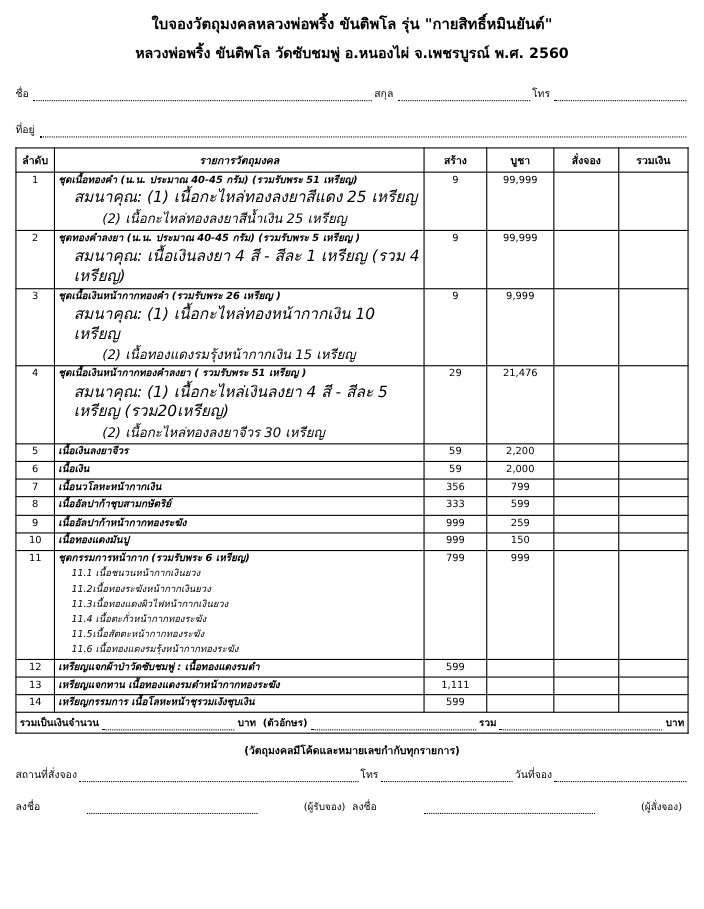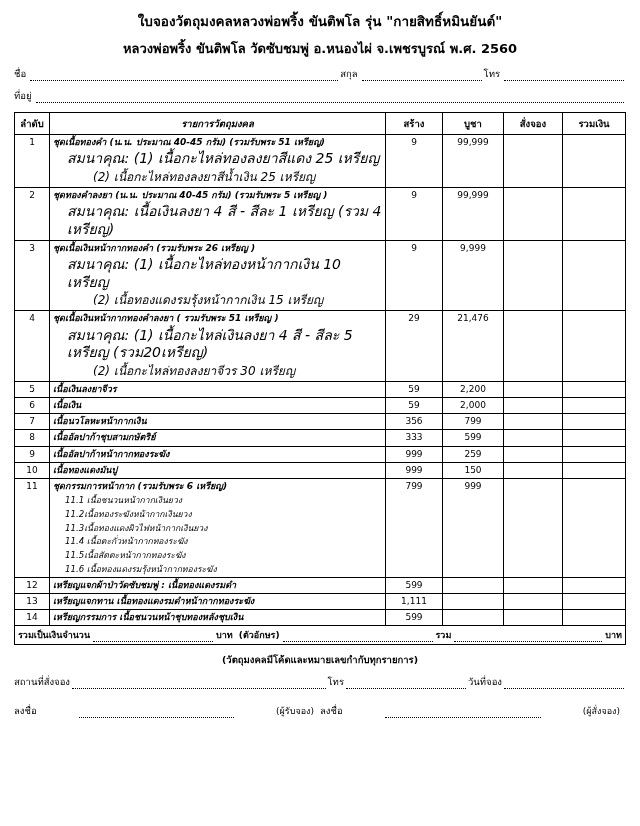--- a/index.html
+++ b/index.html
@@ -29,21 +29,21 @@
     letter-spacing: 0px;
     margin-top: 2px;
   }
   .title-2 {
     text-align: center;
     font-weight: bold;
     font-size: 13px;
     margin-top: 6px;
   }
   .field-line {
-    margin-top: 7px;
+    margin-top: 18px;
     font-size: 9.5px;
     display: flex;
     align-items: flex-end;
     white-space: nowrap;
     text-align: center;
   }
   .field-line .lbl {
     flex: 0 0 auto;
     padding-right: 2px;
   }
@@ -302,21 +302,21 @@
         <tr>
           <td class="c-no num">13</td>
           <td class="c-desc rowline"><span class="bold">เหรียญแจกทาน เนื้อทองแดงรมดำหน้ากากทองระฆัง</span></td>
           <td class="c-made num">1,111</td>
           <td class="c-bucha num"></td>
           <td class="c-order num"></td>
           <td class="c-total num"></td>
         </tr>
         <tr>
           <td class="c-no num">14</td>
-          <td class="c-desc rowline"><span class="bold">เหรียญกรรมการ เนื้อชนวนหน้าชุบทองหลังชุบเงิน</span></td>
+          <td class="c-desc rowline"><span class="bold">เหรียญกรรมการ เนื้อโลหะหน้าชุรวมเงังชุบเงิน</span></td>
           <td class="c-made num">599</td>
           <td class="c-bucha num"></td>
           <td class="c-order num"></td>
           <td class="c-total num"></td>
         </tr>
       </tbody>
     <tfoot>
       <tr class="sum-row">
         <td colspan="6">
           <span class="sum-inner">

